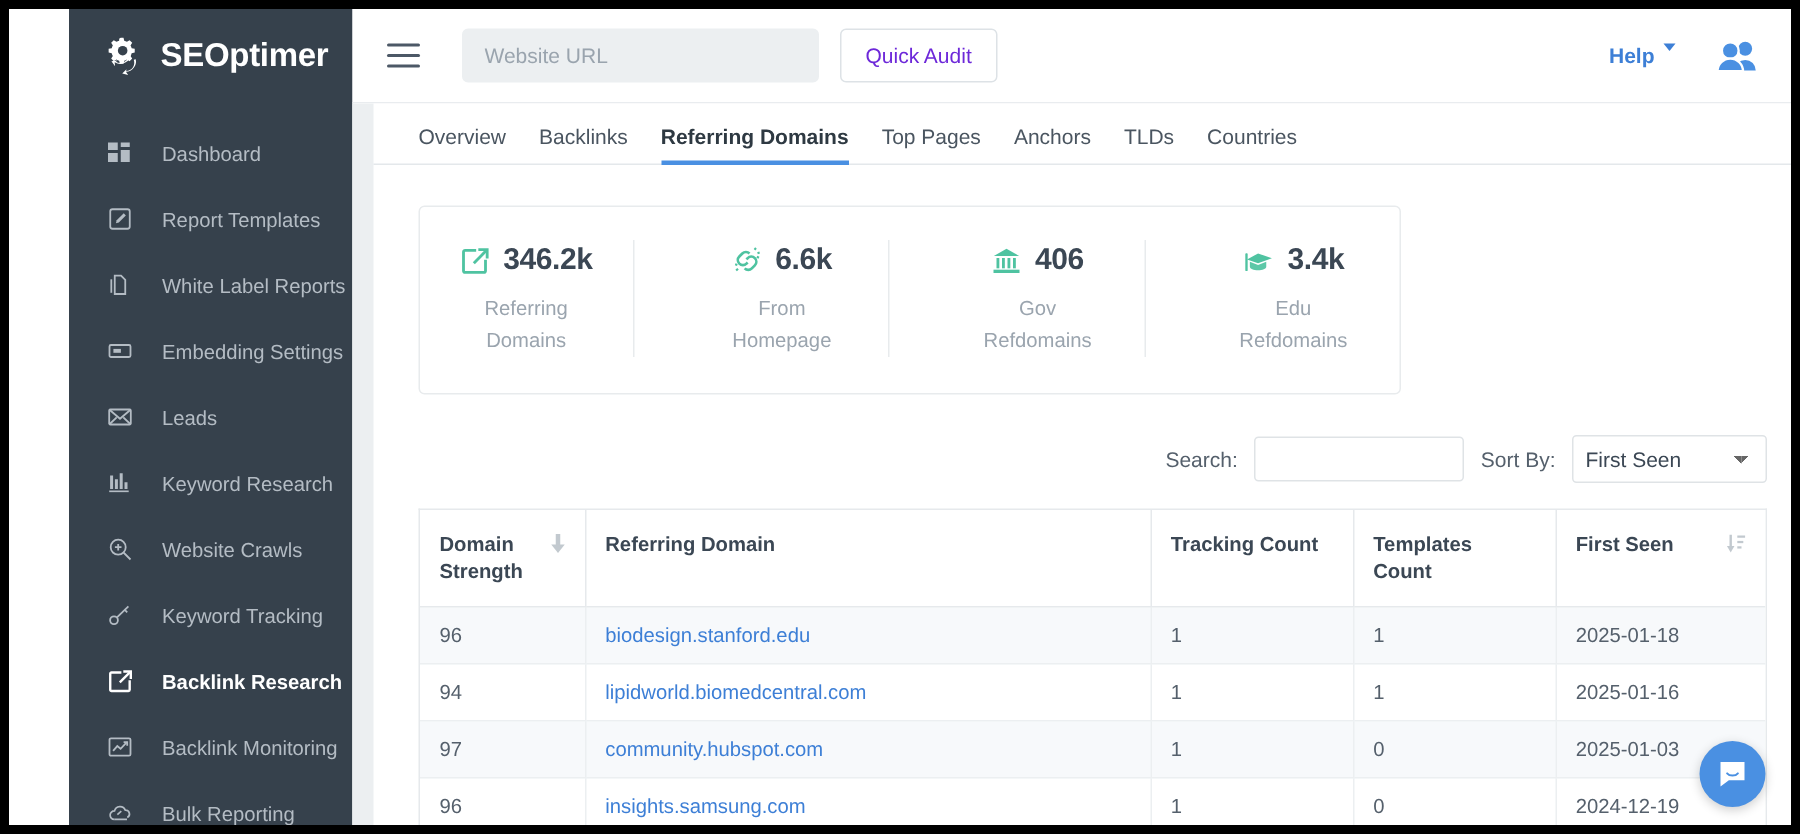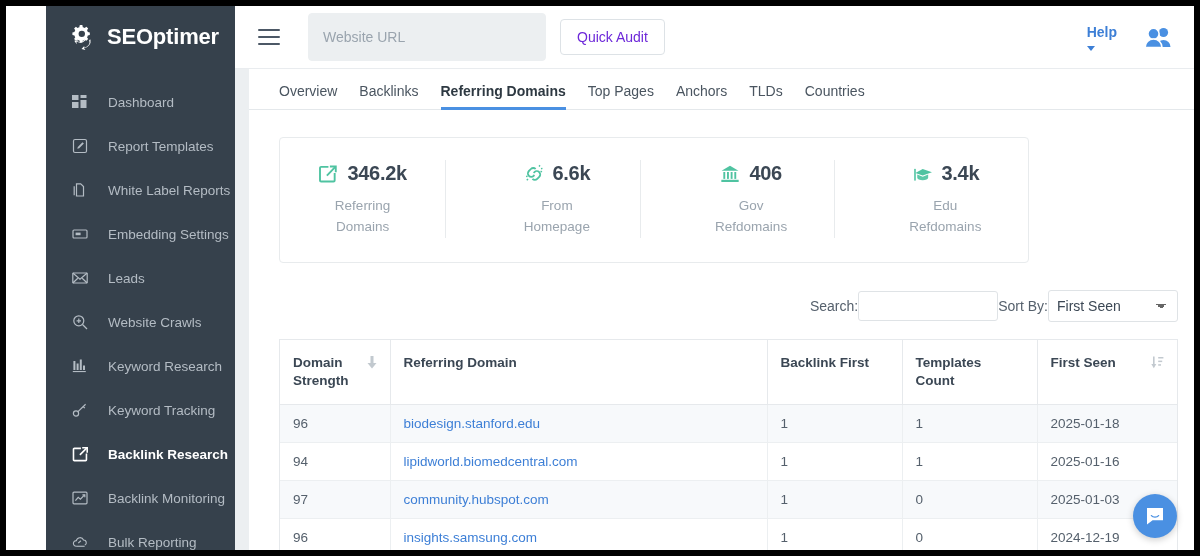--- a/index.html
+++ b/index.html
@@ -92,21 +92,21 @@
   .hamburger {
     width: 22px; height: 16px;
     display: flex; flex-direction: column; justify-content: space-between;
     cursor: pointer;
     margin-right: 28px;
   }
   .hamburger span { display: block; height: 2px; background: #4c5866; border-radius: 1px; }
 
   .url-input {
     width: 238px;
-    height: 48px;
+    height: 36px;
     background: #eceff1;
     border: 1px solid #eceff1;
     border-radius: 4px;
     padding: 0 14px;
     font-size: 14px;
     color: #55606c;
     font-family: "Liberation Sans", sans-serif;
     outline: none;
   }
   .url-input::placeholder { color: #9aa4ae; }
@@ -131,21 +131,20 @@
     gap: 26px;
   }
   .help-link {
     color: #3d7fd6;
     font-size: 14px;
     font-weight: bold;
     cursor: pointer;
     display: flex;
     align-items: flex-start;
     gap: 6px;
-    flex-direction: column;
   }
   .caret-down {
     width: 0; height: 0;
     border-left: 4.5px solid transparent;
     border-right: 4.5px solid transparent;
     border-top: 5px solid #3d7fd6;
   }
   .avatar-users { cursor: pointer; display: flex; }
 
   
@@ -187,21 +186,21 @@
     content: "";
     position: absolute;
     left: 0; right: 0; bottom: -1px;
     height: 3px;
     background: #4a90e2;
   }
 
   
   .stats-card {
     margin: 27px 0 0 30px;
-    width: 750px;
+    width: 655px;
     border: 1px solid #e8ebed;
     border-radius: 4px;
     display: flex;
     padding: 22px 0 24px 0;
     background: #fff;
     gap: 28px;
   }
   .stat {
     flex: 1;
     text-align: center;
@@ -231,20 +230,21 @@
     max-width: 96px;
     margin-left: auto;
     margin-right: auto;
   }
 
   
   .controls {
     display: flex;
     align-items: center;
     justify-content: flex-end;
+    gap: 11px;
     padding: 0 16px 0 30px;
     margin-top: 26px;
     height: 34px;
   }
   .ctrl-label { font-size: 14px; color: #55606c; }
   .search-box {
     width: 140px;
     height: 30px;
     border: 1px solid #dfe3e6;
     border-radius: 3px;
@@ -406,40 +406,40 @@
             <rect x="0.8" y="3" width="14.4" height="10" rx="0.8"></rect>
             <path d="M0.8 3 L8 9.2 L15.2 3"></path>
             <path d="M0.8 13 L5.8 8.2 M15.2 13 L10.2 8.2"></path>
           </svg>
         </span>
         <span>Leads</span>
       </div>
 
       <div class="nav-item">
         <span class="nav-icon">
-          <svg width="16" height="16" viewBox="0 0 16 16" fill="none" stroke="#b4bcc4" stroke-width="1.2">
-            <circle cx="6.8" cy="6.8" r="5"></circle>
-            <path d="M10.5 10.5 L15 15"></path>
-            <path d="M6.8 4.6 v4.4 M4.6 6.8 h4.4"></path>
-          </svg>
-        </span>
-        <span>Website Crawls</span>
-      </div>
-
-      <div class="nav-item">
-        <span class="nav-icon">
           <svg width="16" height="16" viewBox="0 0 16 16" fill="#b4bcc4">
             <rect x="1.4" y="3" width="2" height="9"></rect>
             <rect x="4.6" y="5.5" width="2" height="6.5"></rect>
             <rect x="7.8" y="1.5" width="2" height="10.5"></rect>
             <rect x="11" y="7.5" width="2" height="4.5"></rect>
             <rect x="0.8" y="13" width="13" height="1.1"></rect>
           </svg>
         </span>
         <span>Keyword Research</span>
+      </div>
+
+      <div class="nav-item">
+        <span class="nav-icon">
+          <svg width="16" height="16" viewBox="0 0 16 16" fill="none" stroke="#b4bcc4" stroke-width="1.2">
+            <circle cx="6.8" cy="6.8" r="5"></circle>
+            <path d="M10.5 10.5 L15 15"></path>
+            <path d="M6.8 4.6 v4.4 M4.6 6.8 h4.4"></path>
+          </svg>
+        </span>
+        <span>Website Crawls</span>
       </div>
 
       <div class="nav-item">
         <span class="nav-icon">
           <svg width="16" height="16" viewBox="0 0 16 16" fill="none" stroke="#b4bcc4" stroke-width="1.2">
             <circle cx="4" cy="11.5" r="2.6"></circle>
             <path d="M6 9.6 L13.6 2.2"></path>
             <path d="M11.2 4.6 L12.8 6.2"></path>
           </svg>
         </span>
@@ -610,21 +610,21 @@
                       <rect x="3.5" y="0" width="3" height="8"></rect>
                       <path d="M0.5 7 H9.5 L5 12.6 Z"></path>
                     </svg>
                   </span>
                 </div>
               </th>
               <th class="col-domain">
                 <span>Referring Domain</span>
               </th>
               <th class="col-backlink">
-                <span>Backlink First</span>
+                <span>Tracking Count</span>
               </th>
               <th class="col-dofollow">
                 <span>Templates Count</span>
               </th>
               <th class="col-first">
                 <div class="th-inner">
                   <span>First Seen</span>
                   <span class="sort-arrow">
                     <svg width="13" height="13" viewBox="0 0 13 13" fill="#c2c9cf">
                       <rect x="2" y="0.5" width="1.6" height="8.5"></rect>

